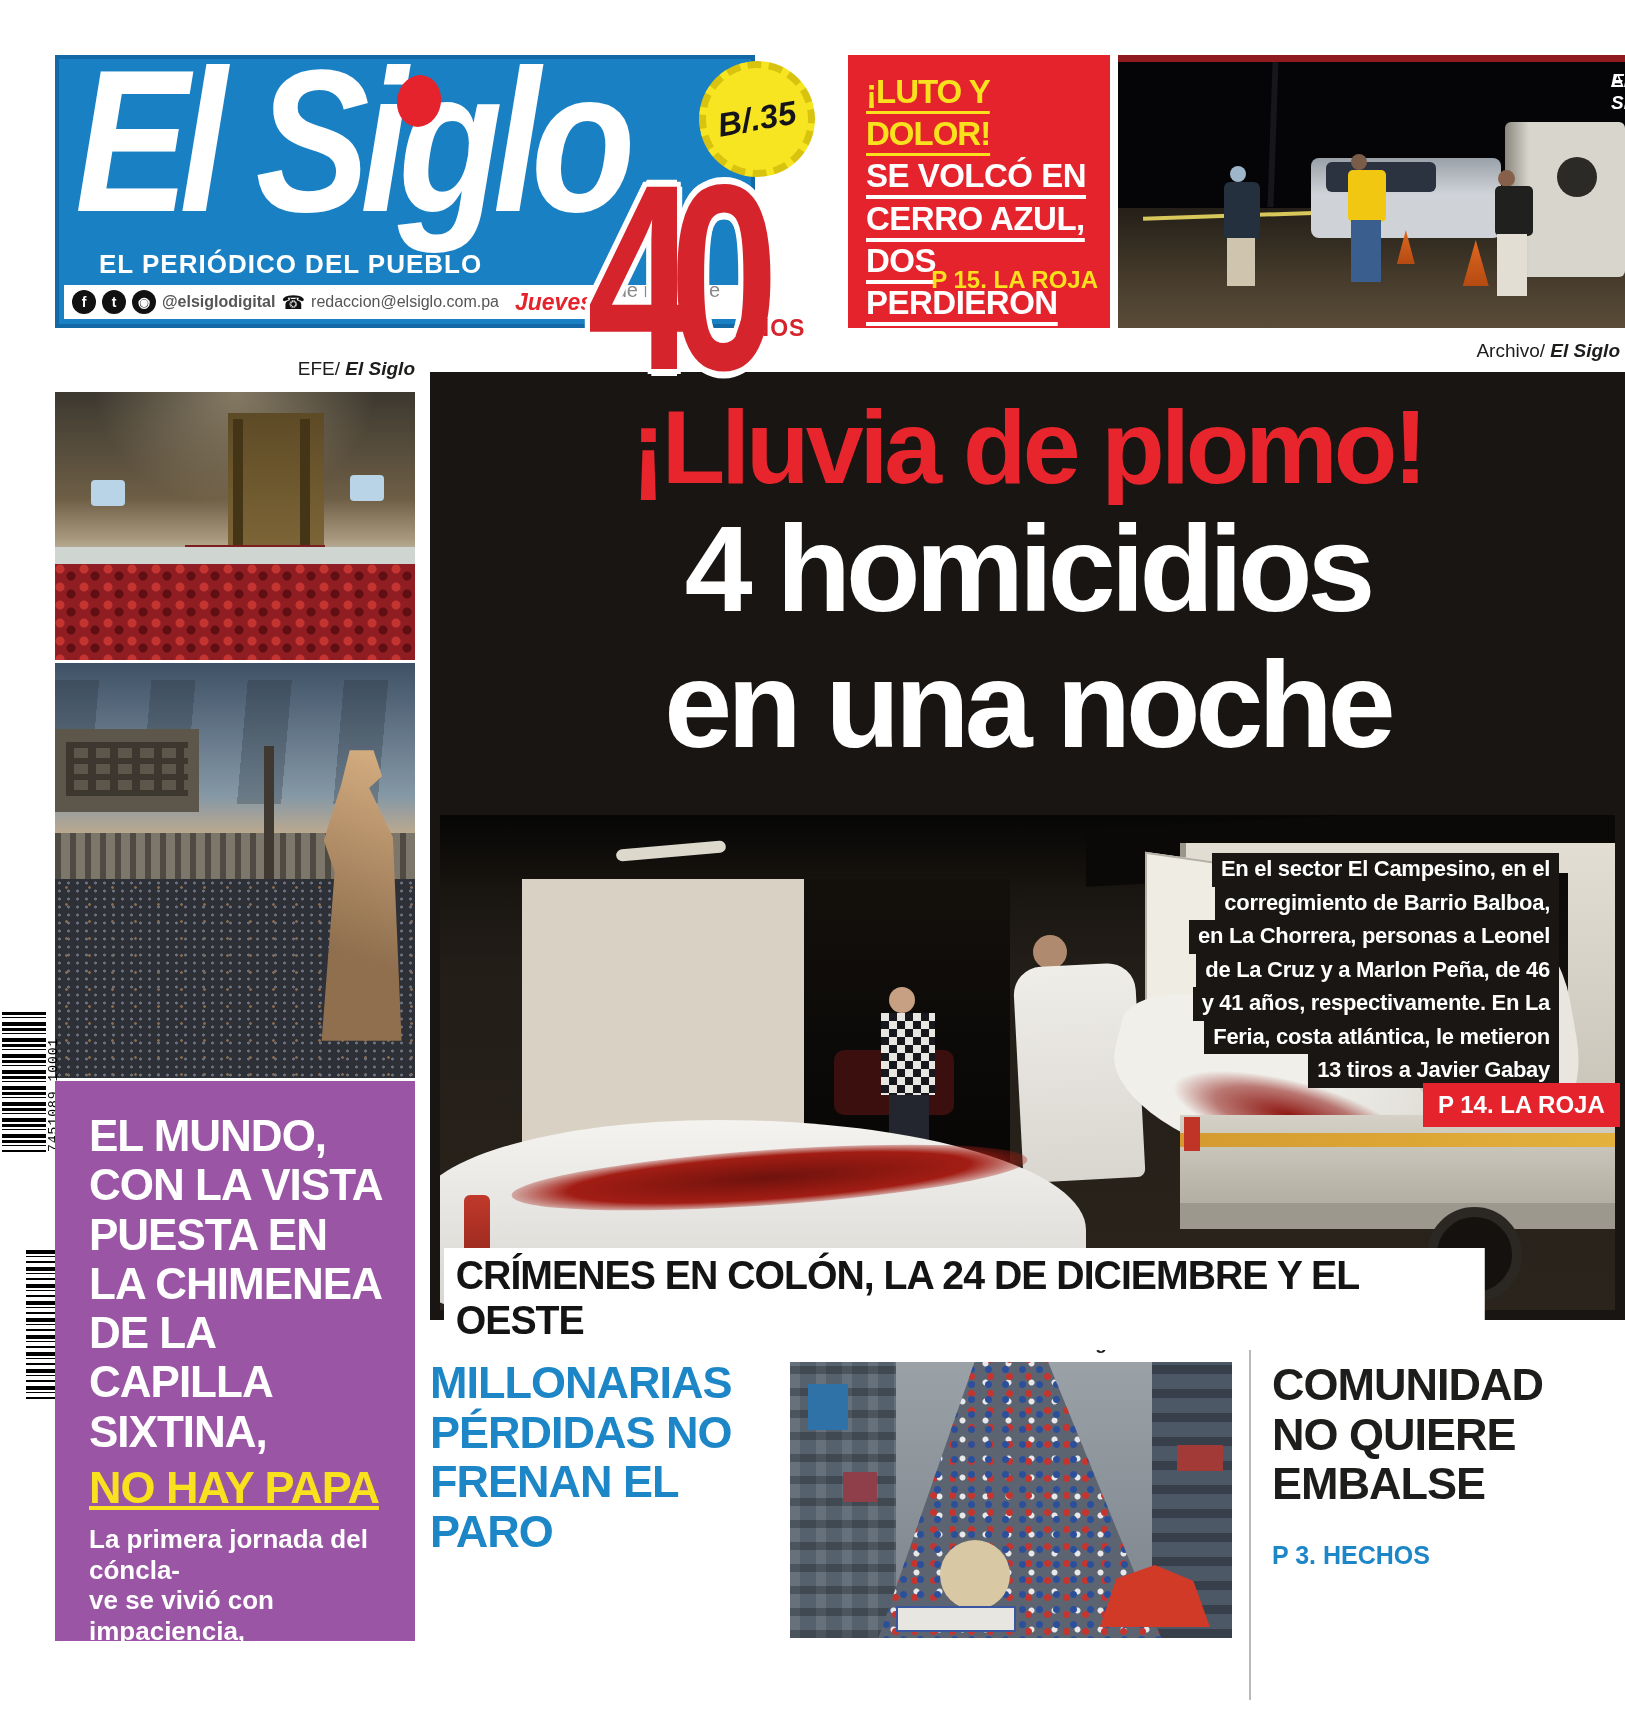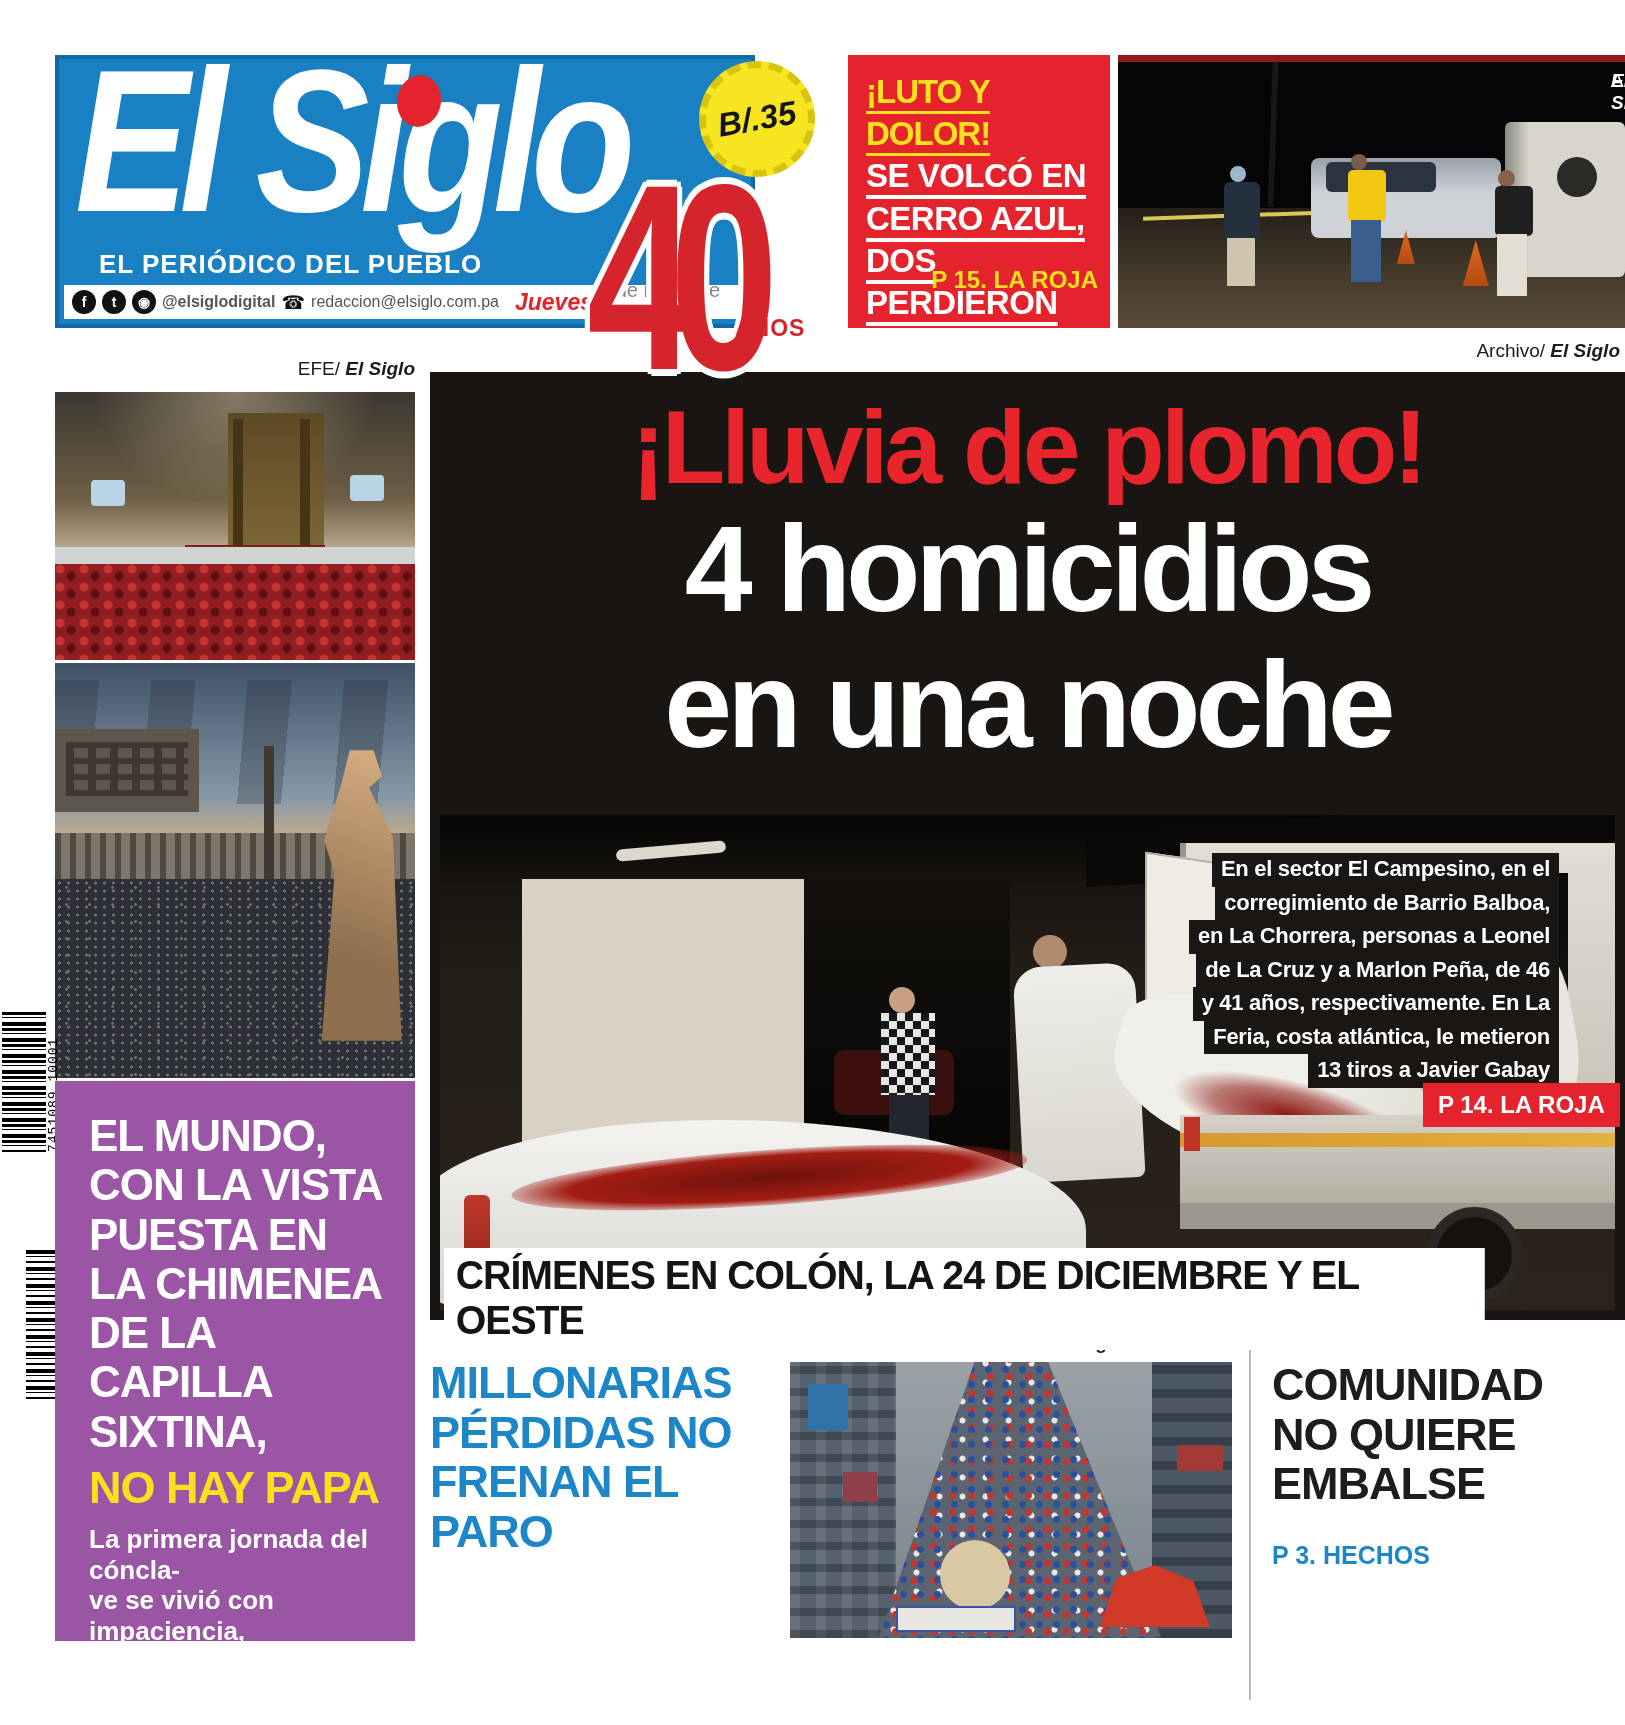--- a/index.html
+++ b/index.html
@@ -56,21 +56,21 @@
   .strips span{display:inline-block;background:#191613;color:#ffffff;font-size:22px;font-weight:700;
         padding:1px 9px 2px 9px;letter-spacing:-.3px;}
   .mainref{left:993px;top:711px;background:#e5232d;color:#ffffff;font-size:24px;font-weight:700;
         padding:8px 15px;z-index:7;}
   .caption{left:14px;top:876px;width:1038px;background:#ffffff;color:#141414;font-size:40px;font-weight:700;
         letter-spacing:-1px;padding:5px 12px 7px 12px;z-index:7;transform:scaleX(.98);transform-origin:left;}
 
   
   .purple{left:55px;top:1081px;width:360px;height:560px;background:#9a56a4;box-sizing:border-box;padding:30px 16px 0 34px;}
   .purple-hl{color:#ffffff;font-size:44px;font-weight:700;line-height:1.12;letter-spacing:-1px;}
-  .purple-yel{color:#f9e11e;font-size:45px;font-weight:700;letter-spacing:-1px;margin-top:6px;}
+  .purple-yel{color:#f9e11e;font-size:45px;font-weight:700;letter-spacing:-1px;margin-top:6px;text-decoration:underline;}
   .purple-body{color:#ffffff;font-size:26px;font-weight:700;line-height:1.18;margin-top:10px;}
 
   
   .story-blue{color:#1d86c7;font-size:45px;font-weight:700;line-height:1.1;letter-spacing:-1px;}
   .story-black{color:#1d1d1b;font-size:45px;font-weight:700;line-height:1.1;letter-spacing:-1px;margin-top:2px;}
   .story-ref{color:#1d86c7;font-size:25px;font-weight:700;margin-top:32px;}
 
   .divider{left:1249px;top:1345px;width:2px;height:355px;background:#b9b9b9;}
 
   

